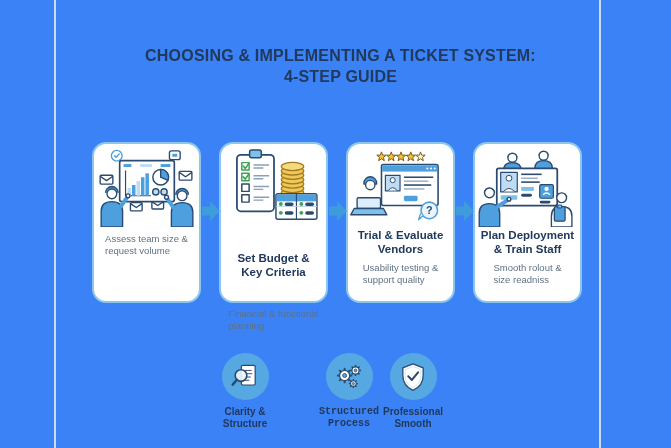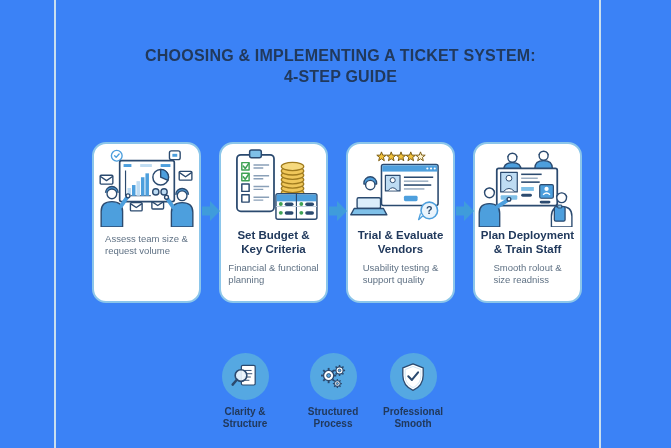--- a/index.html
+++ b/index.html
@@ -12,30 +12,30 @@
   .vline.right{left:599px;}
   .main-title{
     position:absolute;top:45px;left:68px;width:545px;text-align:center;
     color:#21395c;font-weight:bold;font-size:16px;line-height:21px;letter-spacing:.2px;
   }
   .card{
     position:absolute;top:142px;width:109px;height:161px;background:#fff;
     border:2px solid #8cc6ea;border-radius:14px;box-sizing:border-box;
     display:flex;flex-direction:column;align-items:center;
   }
-  .card.c1{left:92px;} .card.c2{left:219px;} .card.c3{left:346px;} .card.c4{left:473px;}
+  .card.c1{left:92px;} .card.c2{left:219px;gap:23px;} .card.c3{left:346px;} .card.c4{left:473px;}
   .card svg.illus{margin-top:3px;flex:0 0 auto;}
   .card-title{margin-top:1px;text-align:center;color:#21395c;font-weight:bold;
     font-size:11.5px;line-height:14px;white-space:nowrap;}
   .card-sub{margin-top:6px;text-align:left;color:#5f7184;font-size:9.5px;
     line-height:12px;white-space:nowrap;}
   .arrow{position:absolute;top:199px;width:18px;height:24px;}
   .arrow.a1{left:202px;} .arrow.a2{left:329px;} .arrow.a3{left:456px;}
   .badge{position:absolute;top:353px;width:90px;text-align:center;}
-  .badge.b1{left:200px;} .badge.b2{left:288px;} .badge.b3{left:368px;}
+  .badge.b1{left:200px;} .badge.b2{left:304px;font-family:Liberation Mono, monospace;} .badge.b3{left:368px;}
   .badge-circle{width:47px;height:47px;border-radius:50%;background:#55a8e2;
     margin:0 auto;display:flex;align-items:center;justify-content:center;}
   .badge-label{margin-top:6px;color:#21395c;font-weight:bold;font-size:10px;line-height:12px;}
 </style>
 </head>
 <body>
 
 <div class="page">
   <div class="vline left"></div>
   <div class="vline right"></div>

